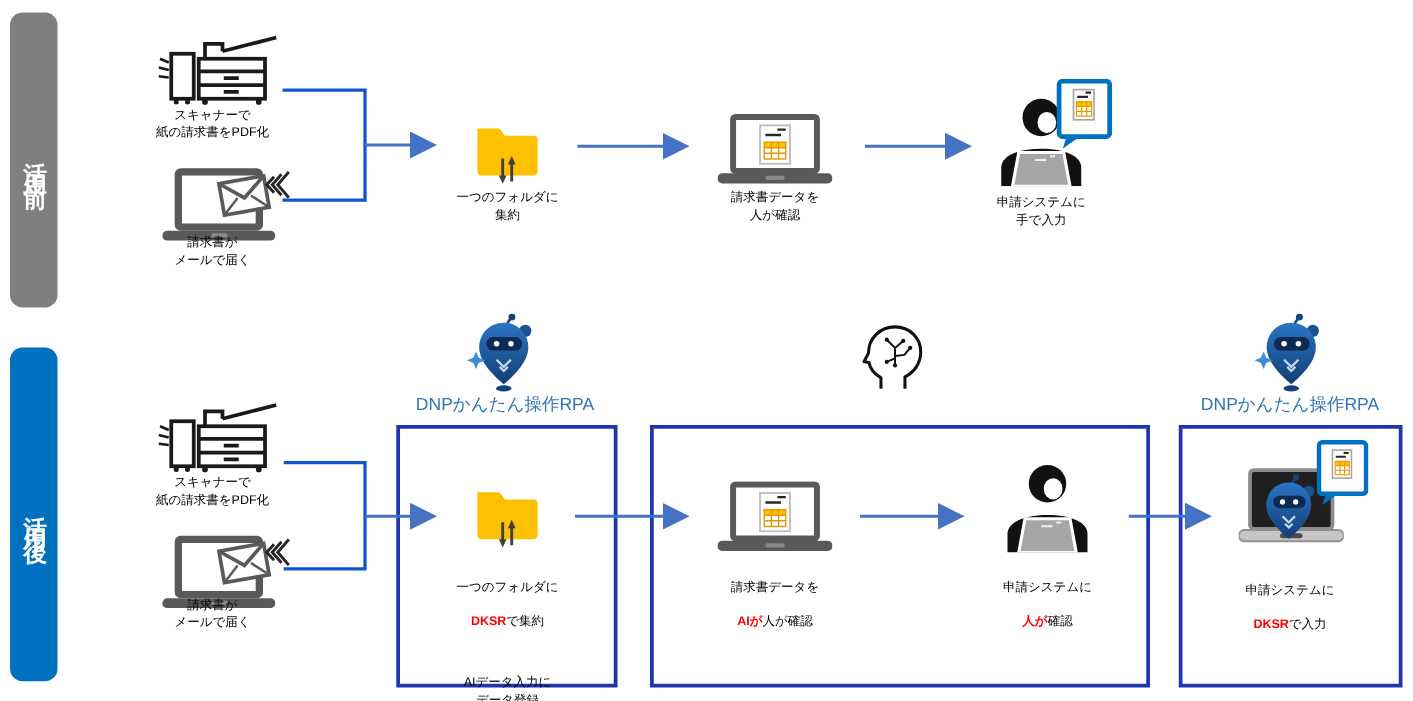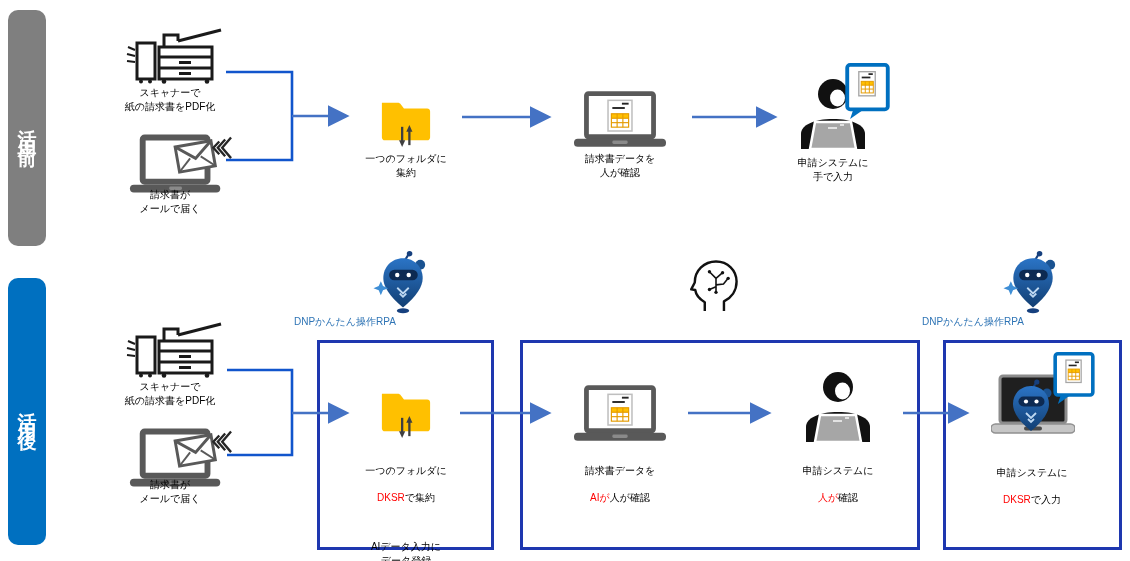--- a/index.html
+++ b/index.html
@@ -11,23 +11,23 @@
   .arrow{stroke:var(--arrow,#4472C4);stroke-width:2.4;fill:none;}
   .box{position:absolute;border:3px solid var(--box-border,#1E37AF);background:#fff;z-index:1;box-sizing:border-box;}
   .row-label{position:absolute;left:8px;width:38px;border-radius:10px;color:#fff;z-index:2;
              display:flex;align-items:center;justify-content:center;
              writing-mode:vertical-rl;text-orientation:upright;
              font-size:19px;font-weight:bold;letter-spacing:9px;}
   .row-label.before{top:10px;height:236px;background:var(--row-before-bg,#7F7F7F);}
   .row-label.after{top:278px;height:267px;background:var(--row-after-bg,#0070C0);}
   .caption{position:absolute;transform:translateX(-50%);text-align:center;z-index:4;
            font-size:10px;line-height:1.38;white-space:pre-line;width:200px;}
-  .tool-label{position:absolute;transform:translateX(-50%);z-index:4;
-              font-size:10px;color:var(--tool-label-blue,#2E74B5);width:220px;}
-  .red{color:var(--emphasis-red,#FF0000);font-weight:normal;}
+  .tool-label{position:absolute;transform:translateX(-50%);text-align:center;z-index:4;
+              font-size:14px;color:var(--tool-label-blue,#2E74B5);width:220px;}
+  .red{color:var(--emphasis-red,#FF0000);font-weight:bold;}
   .z4{z-index:4;}
 </style>
 </head>
 <body>
 
 <svg width="0" height="0" style="position:absolute" aria-hidden="true">
   <defs>
     <linearGradient id="rg" x1="0" y1="0" x2="0" y2="1">
       <stop offset="0" stop-color="#2B74C6"></stop>
         <stop offset="1" stop-color="#123F73"></stop>

